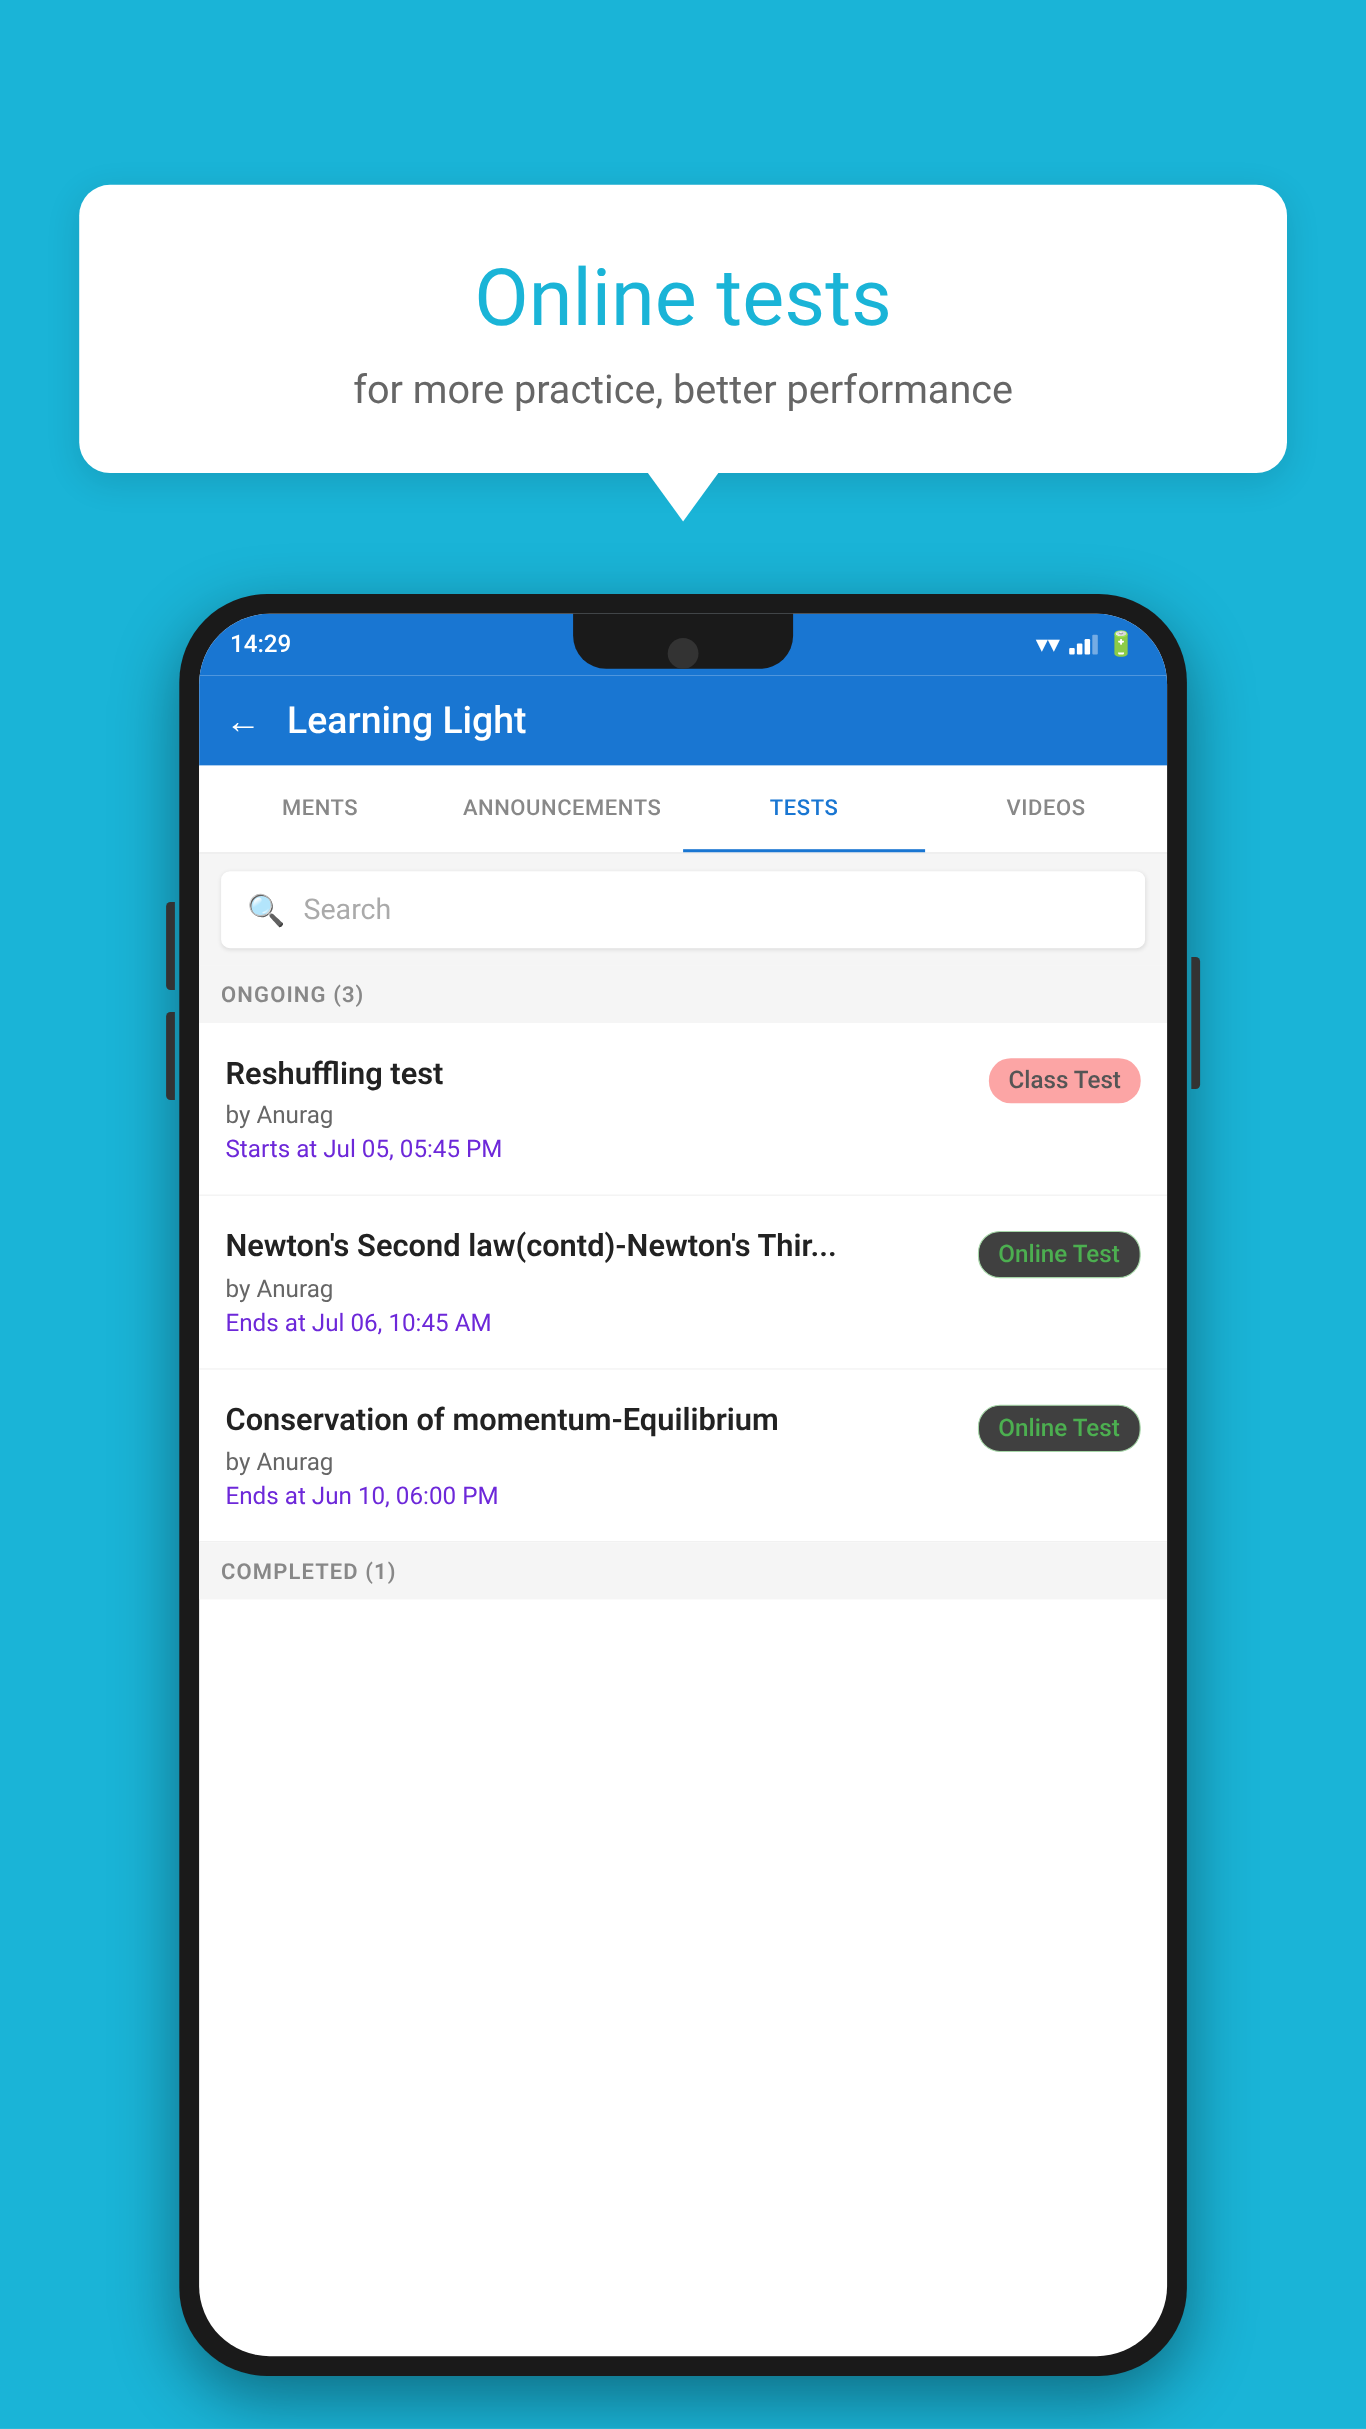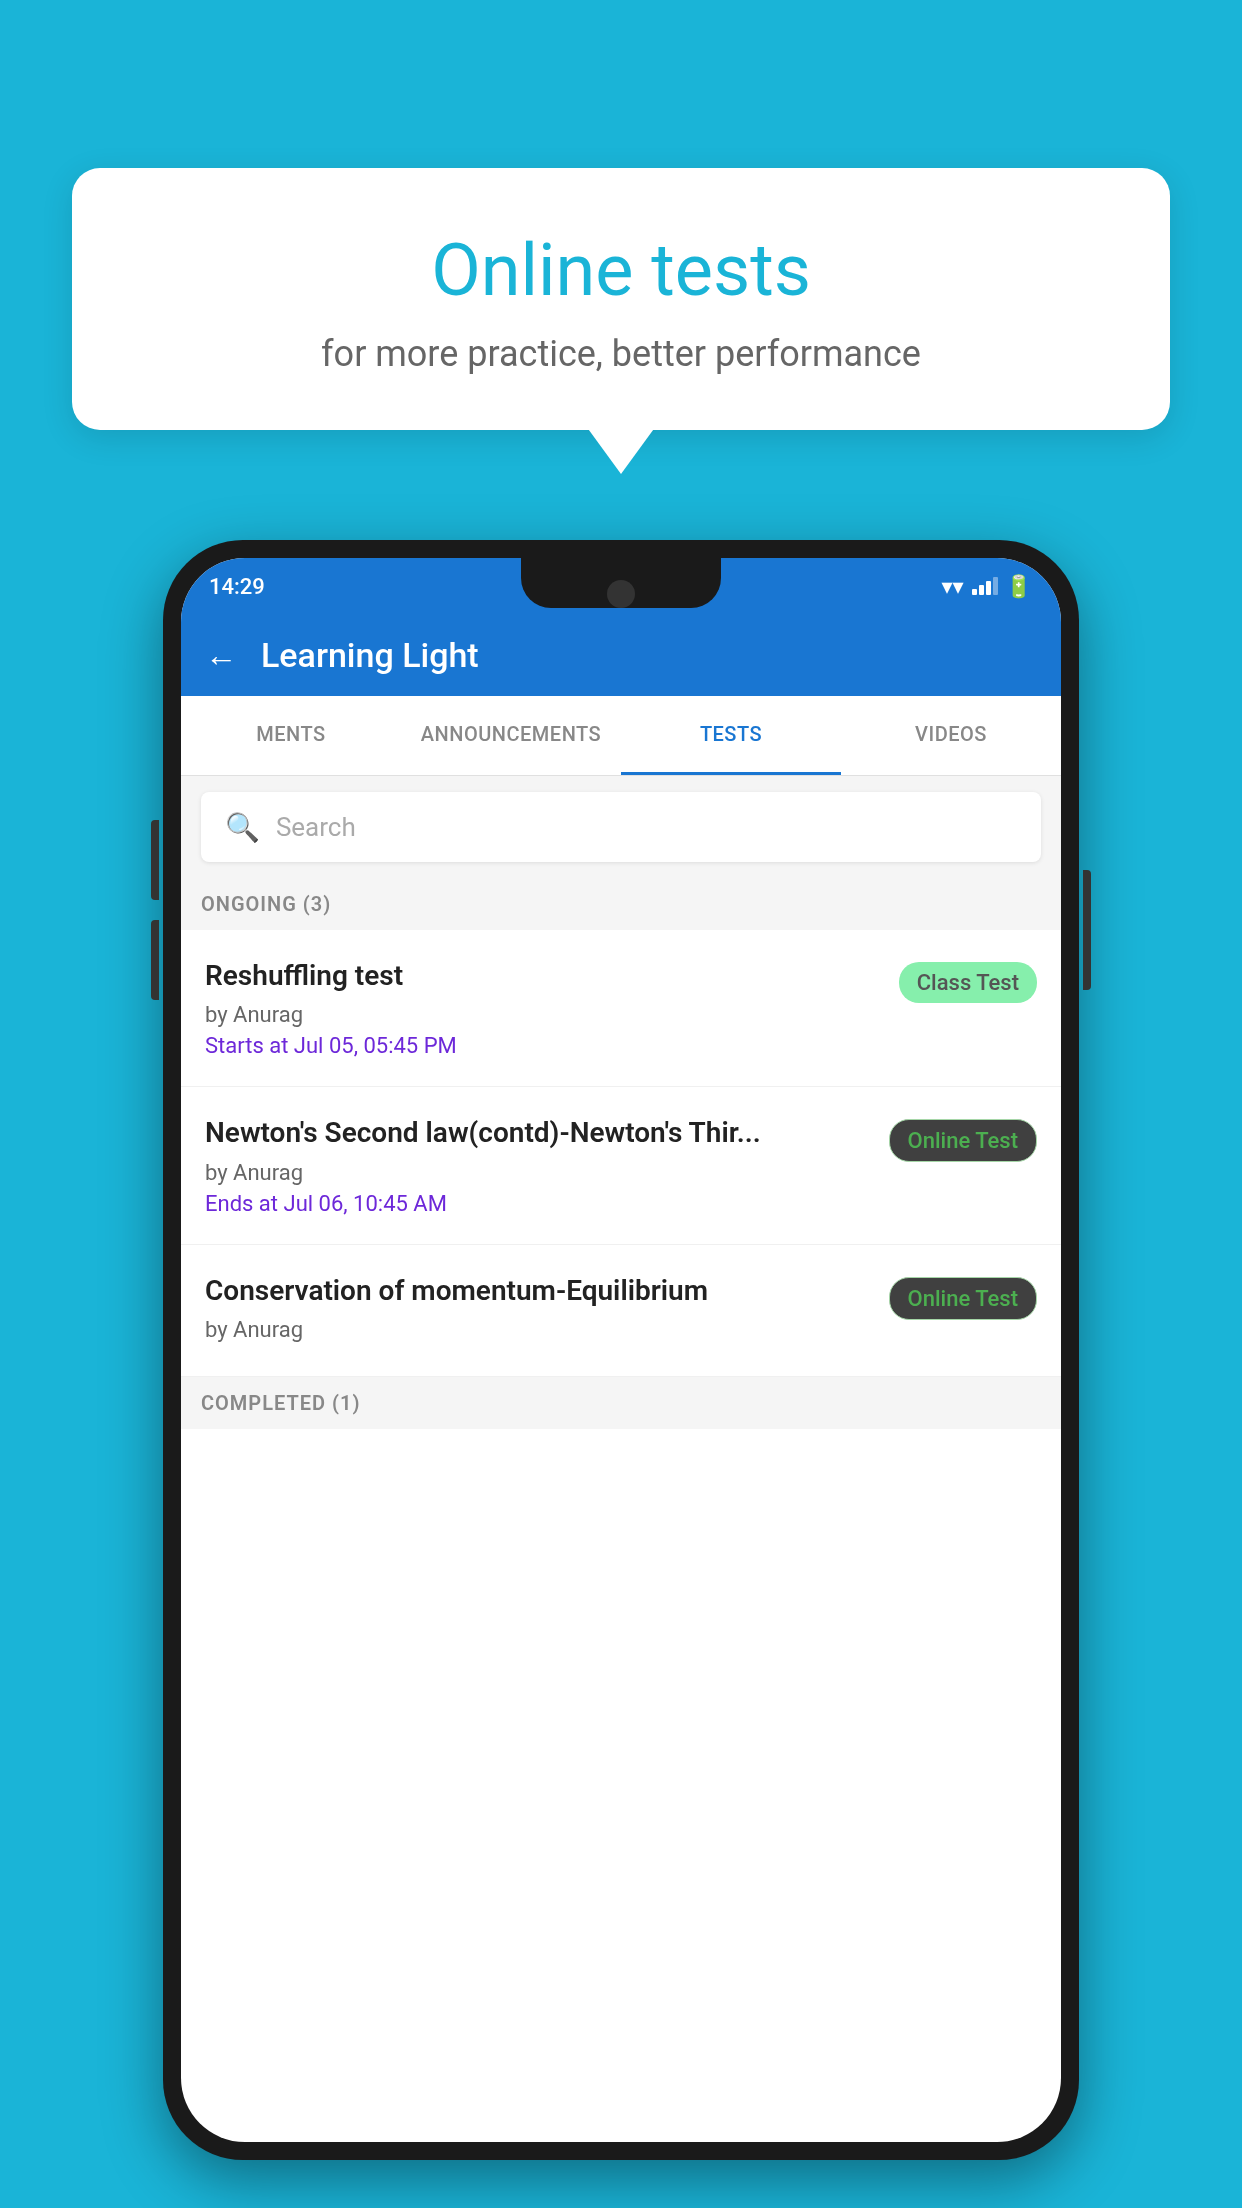--- a/index.html
+++ b/index.html
@@ -297,21 +297,21 @@
       border-radius: 20px;
       font-size: 22px;
       font-weight: 500;
       white-space: nowrap;
       min-width: 120px;
       text-align: center;
       margin-top: 4px;
     }
 
     .badge-class {
-      background: #86efac;
+      background: #fca5a5;
       color: #555;
     }
 
     .badge-online {
       background: #404040;
       color: #4caf50;
       border: 1.5px solid #a5d6a7;
     }
   </style>
 </head>
@@ -396,20 +396,21 @@
             <div class="test-by">by Anurag</div>
             <div class="test-date">Ends at  Jul 06, 10:45 AM</div>
           </div>
           <span class="test-badge badge-online">Online Test</span>
         </div>
 
         <div class="test-item">
           <div class="test-info">
             <div class="test-title">Conservation of momentum-Equilibrium</div>
             <div class="test-by">by Anurag</div>
+            <div class="test-date">Ends at  Jun 10, 06:00 PM</div>
           </div>
           <span class="test-badge badge-online">Online Test</span>
         </div>
 
       </div>
 
       <div class="section-label">COMPLETED (1)</div>
 
     </div>
   </div>

